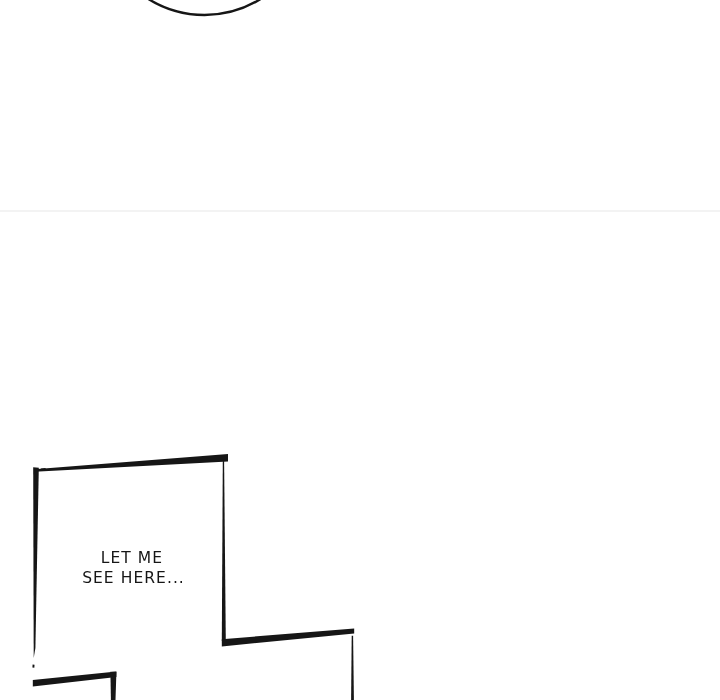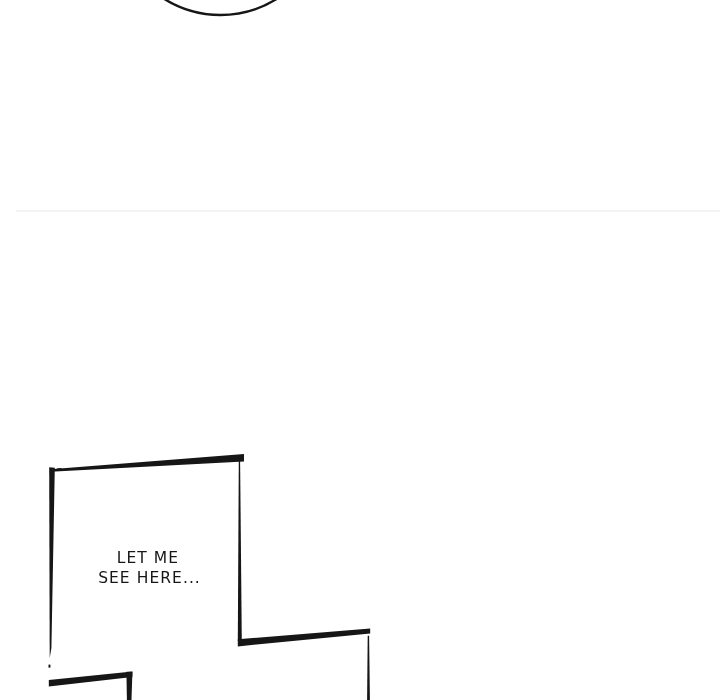--- a/index.html
+++ b/index.html
@@ -8,21 +8,20 @@
     background: #ffffff;
     width: 720px;
     height: 700px;
     overflow: hidden;
   }
   .page {
     position: relative;
     width: 668px;
     height: 700px;
     background: #ffffff;
-    margin-left: 16px;
   }
   svg.art {
     position: absolute;
     left: 0;
     top: 0;
     width: 720px;
     height: 700px;
     display: block;
   }
   .dialogue {

